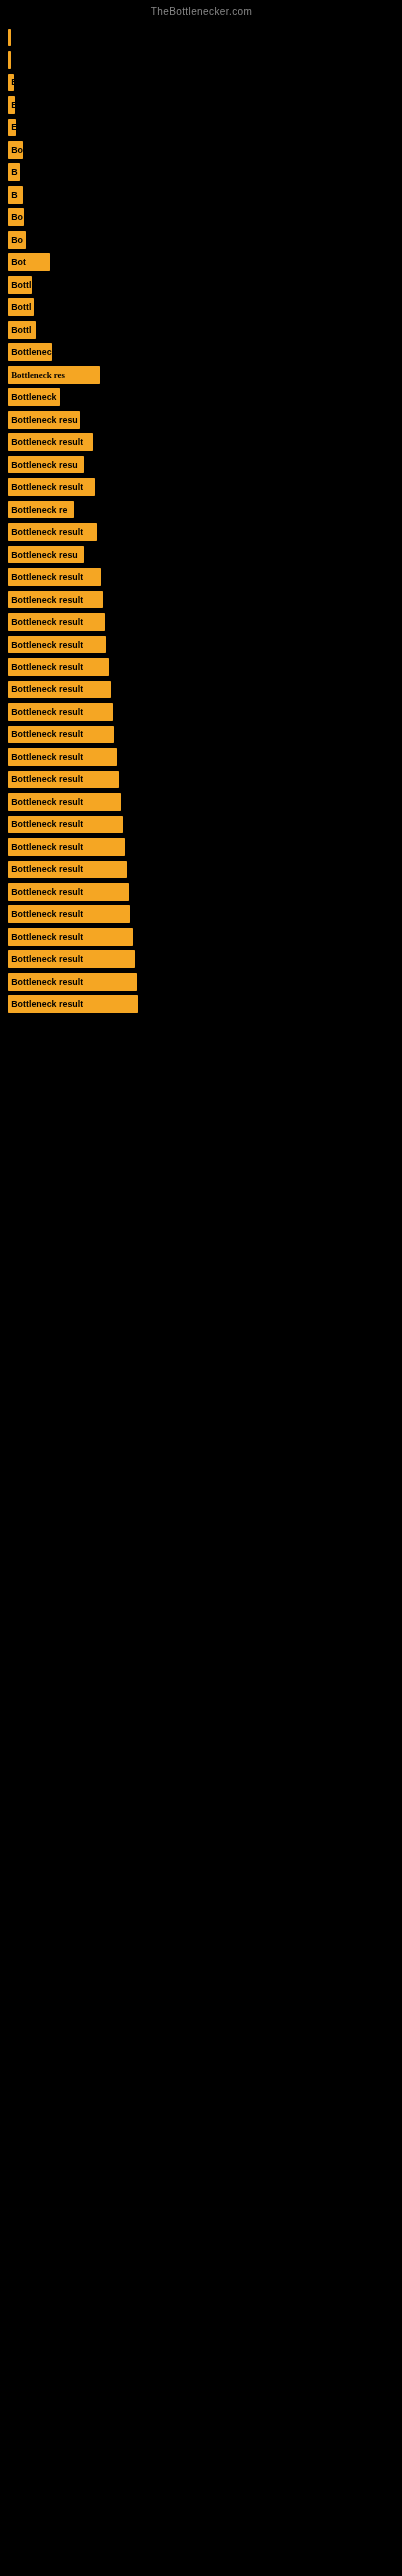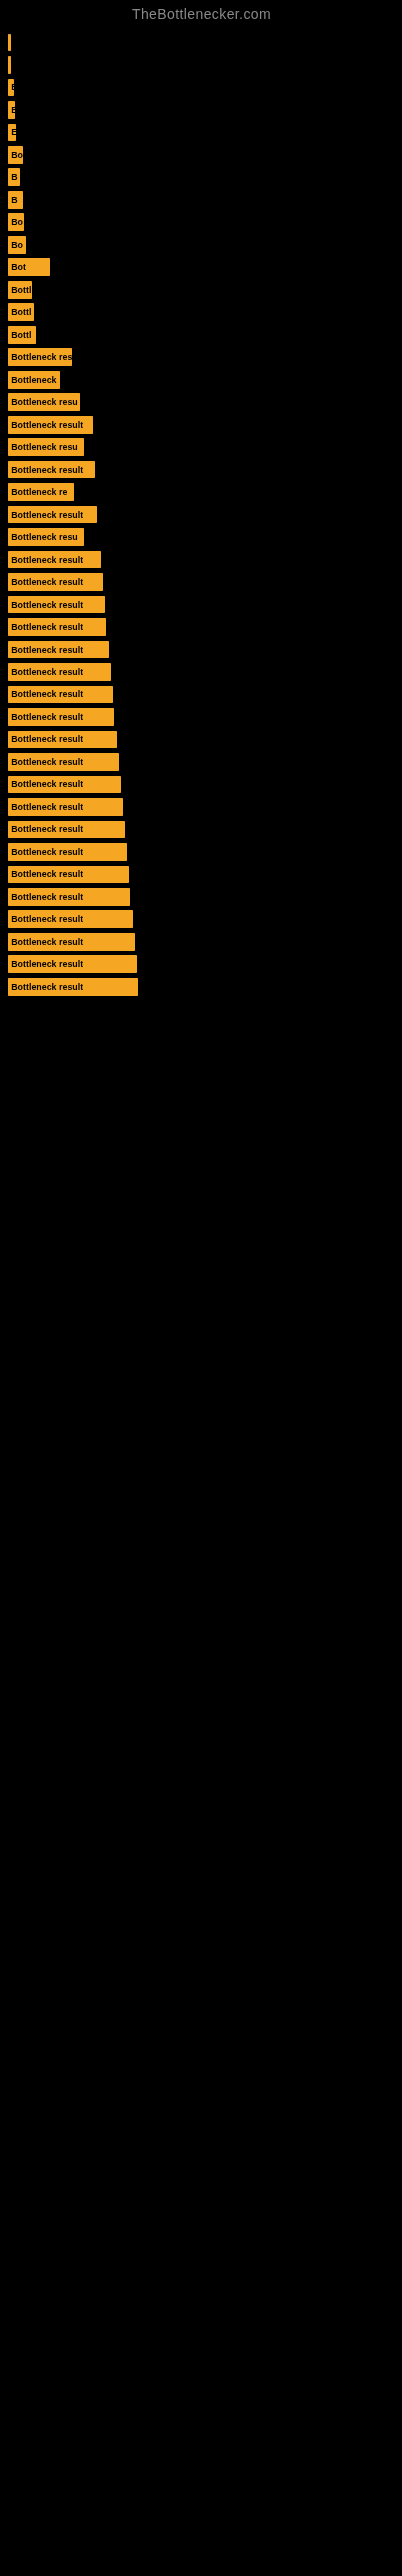--- a/index.html
+++ b/index.html
@@ -9,21 +9,21 @@
     }
     body {
       background-color: #000;
       width: 403px;
       min-height: 2576px;
       font-family: Arial, sans-serif;
       position: relative;
     }
     .site-title {
       color: #888;
-      font-size: 14px;
+      font-size: 10px;
       text-align: center;
       padding: 6.4px 0 3.2px 0;
       letter-spacing: 0.4px;
     }
     .bars-container {
       padding: 8px 0 0 8px;
     }
     .bar-row {
       margin-bottom: 4.8px;
       display: flex;
@@ -114,21 +114,26 @@
       <div class="bar" style="width: 26px;">
         <span class="bar-label">Bottl</span>
       </div>
     </div>
     <div class="bar-row">
       <div class="bar" style="width: 28px;">
         <span class="bar-label">Bottl</span>
       </div>
     </div>
     <div class="bar-row">
-      <div class="bar" style="width: 64px;">
+      <div class="bar" style="width: 44px;">
+        <span class="bar-label">Bottlenec</span>
+      </div>
+    </div>
+    <div class="bar-row">
+      <div class="bar" style="width: 92px; font-family: Liberation Serif, serif;">
         <span class="bar-label">Bottleneck res</span>
       </div>
     </div>
     <div class="bar-row">
       <div class="bar" style="width: 52px;">
         <span class="bar-label">Bottleneck</span>
       </div>
     </div>
     <div class="bar-row">
       <div class="bar" style="width: 72px;">

